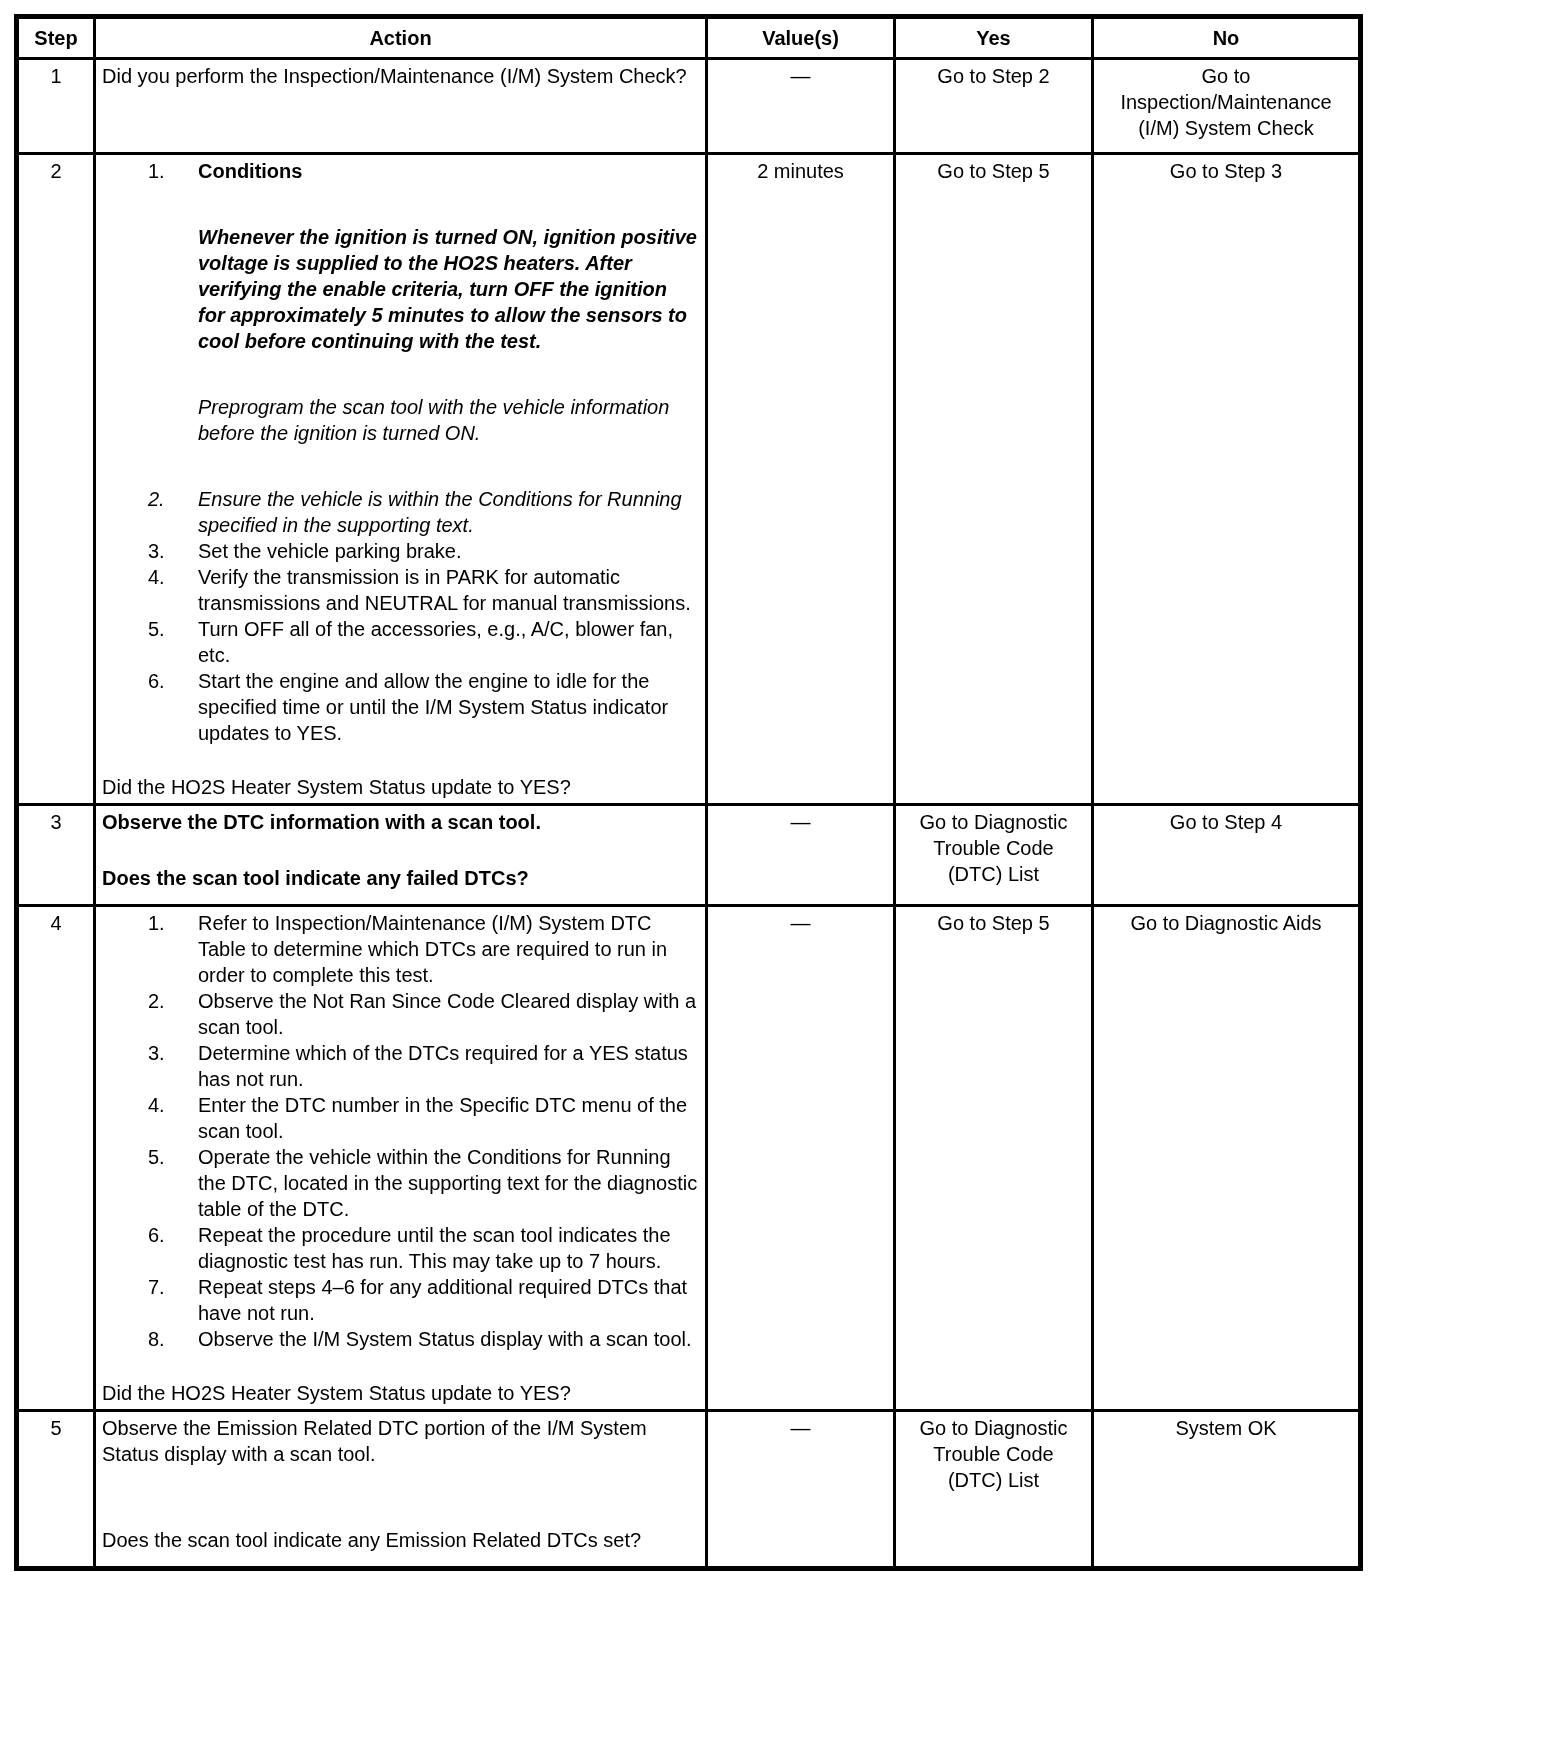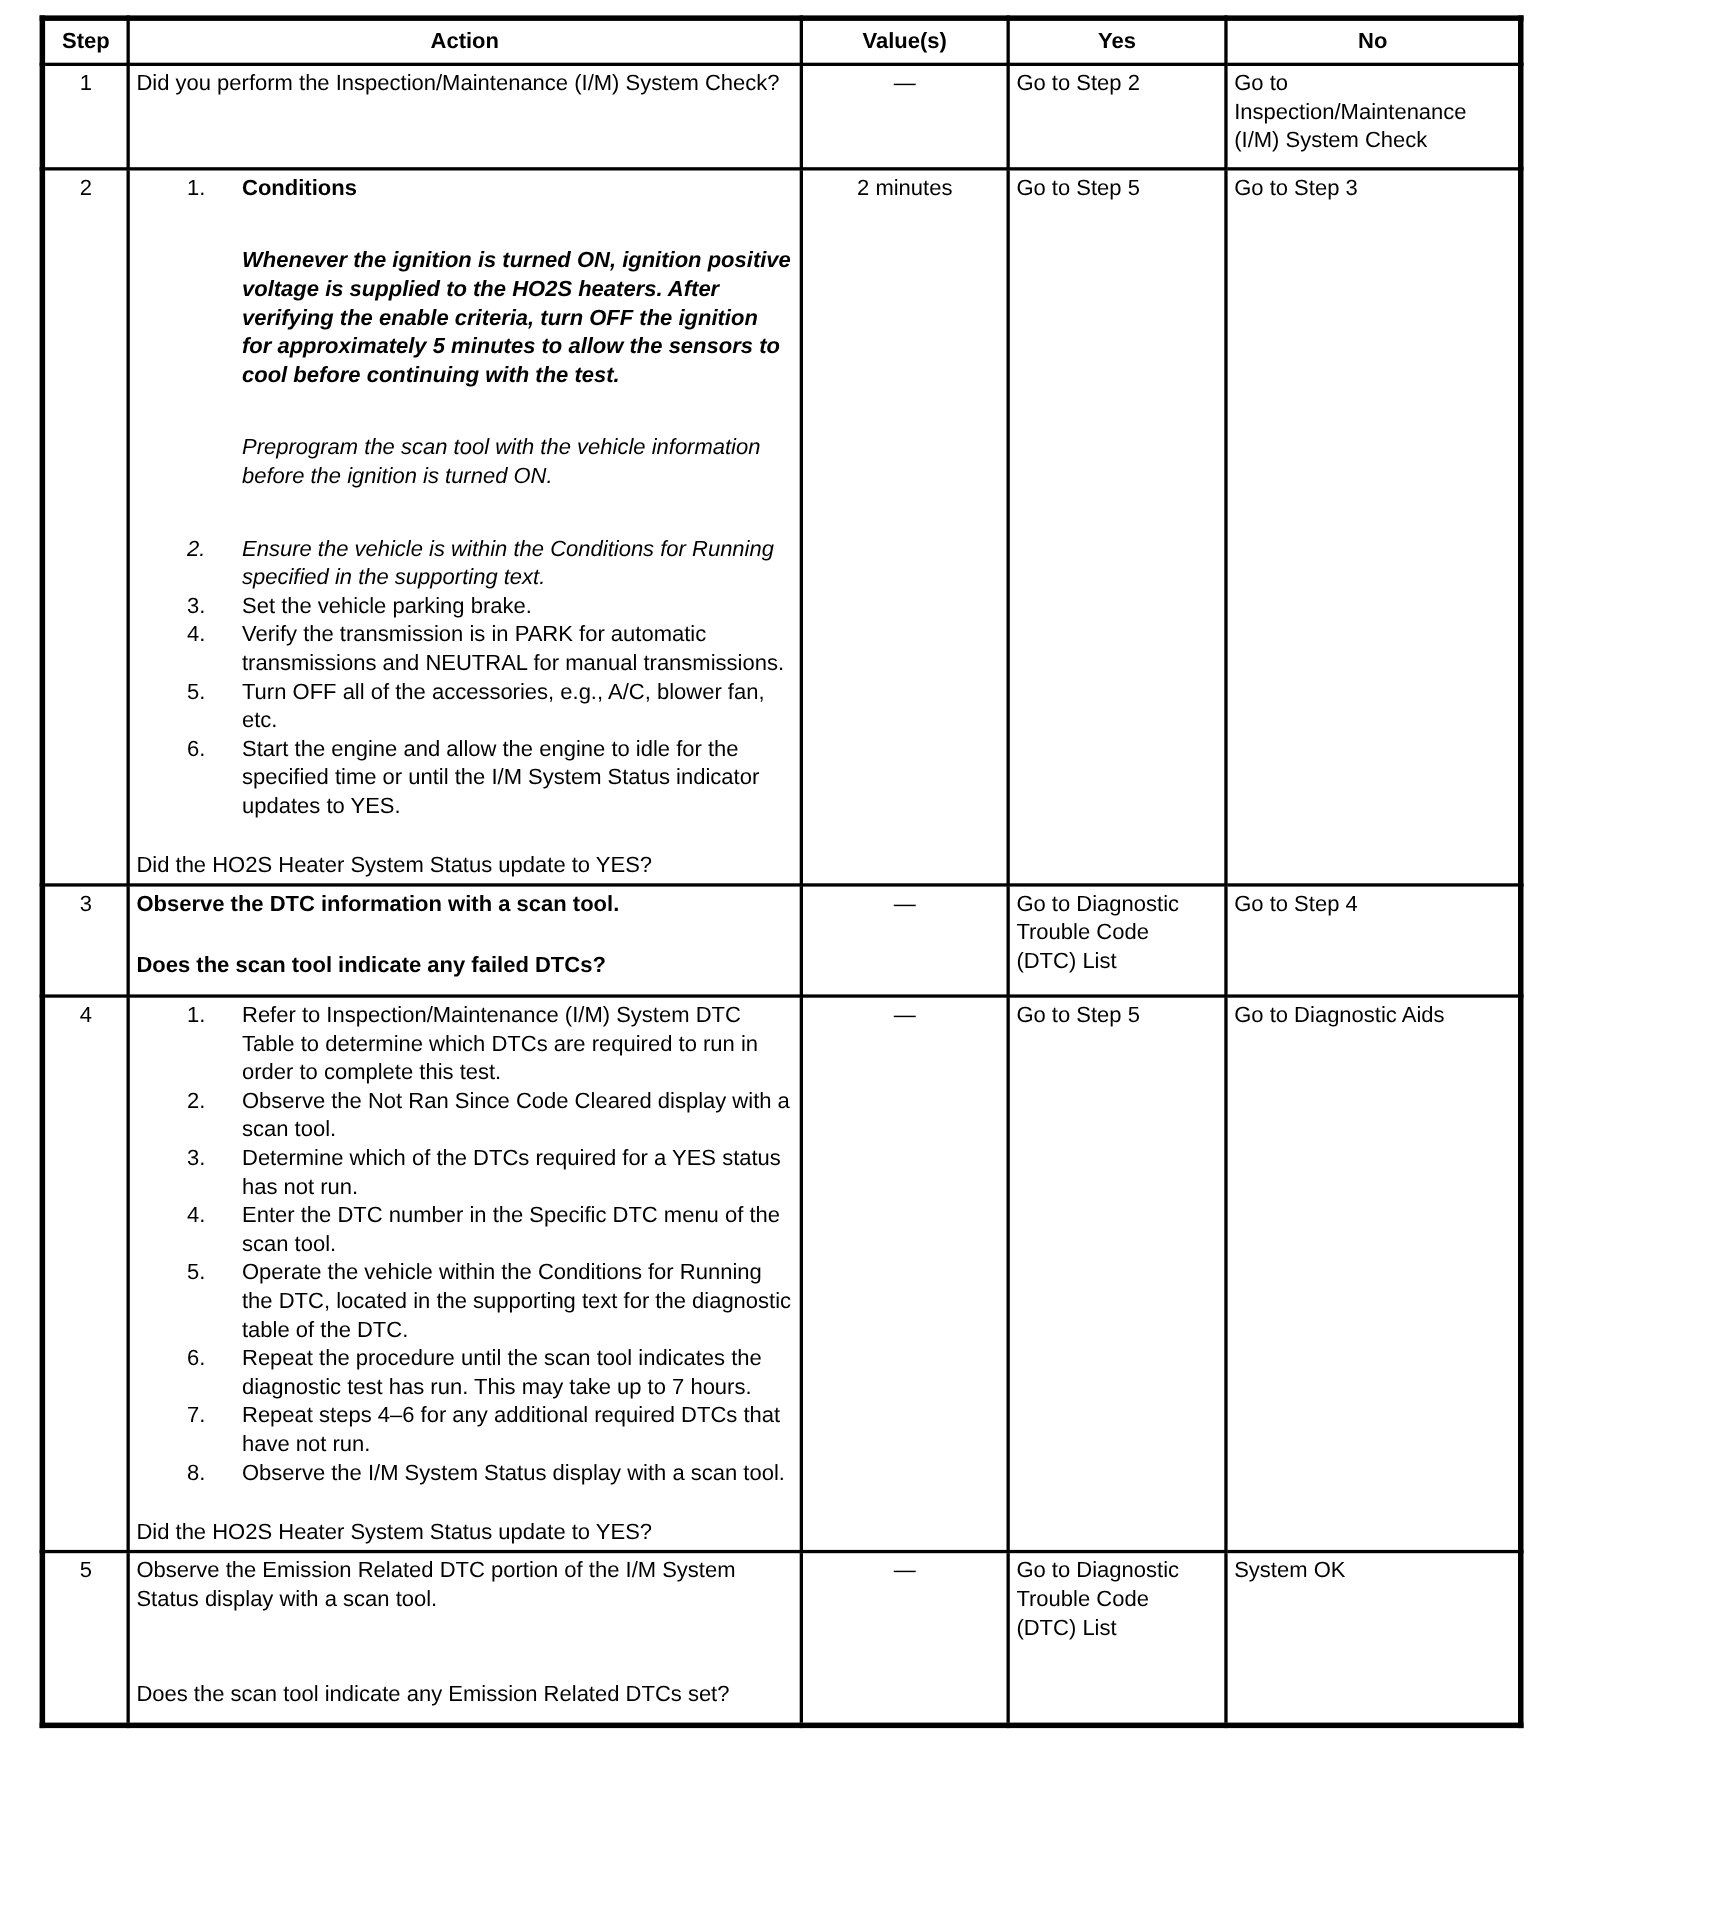--- a/index.html
+++ b/index.html
@@ -9,21 +9,21 @@
   }
   body {
     width: 1568px;
     min-height: 1750px;
     font-family: "Liberation Sans", "DejaVu Sans", sans-serif;
     font-size: 20px;
     line-height: 1.3;
     color: #000000;
   }
   .sheet {
-    padding: 14px 0 0 36px;
+    padding: 14px 0 0 14px;
   }
   table.diag {
     border-collapse: collapse;
     table-layout: fixed;
     border: 5px solid #000;
   }
   table.diag th,
   table.diag td {
     border: 3px solid #000;
   }
@@ -41,20 +41,21 @@
   }
   td.step {
     text-align: center;
     vertical-align: middle;
   }
   td.value {
     text-align: center;
     vertical-align: middle;
   }
   td.yn {
+    text-align: center;
   }
   td.va-b { vertical-align: bottom; }
   td.va-m { vertical-align: middle; }
   td.va-t { vertical-align: top; }
   .prelines { white-space: pre-line; }
   td.action {
     padding: 4px 8px 6px 8px;
   }
   tr.r1 td { height: 86px; }
   tr.r3 td { height: 92px; }

